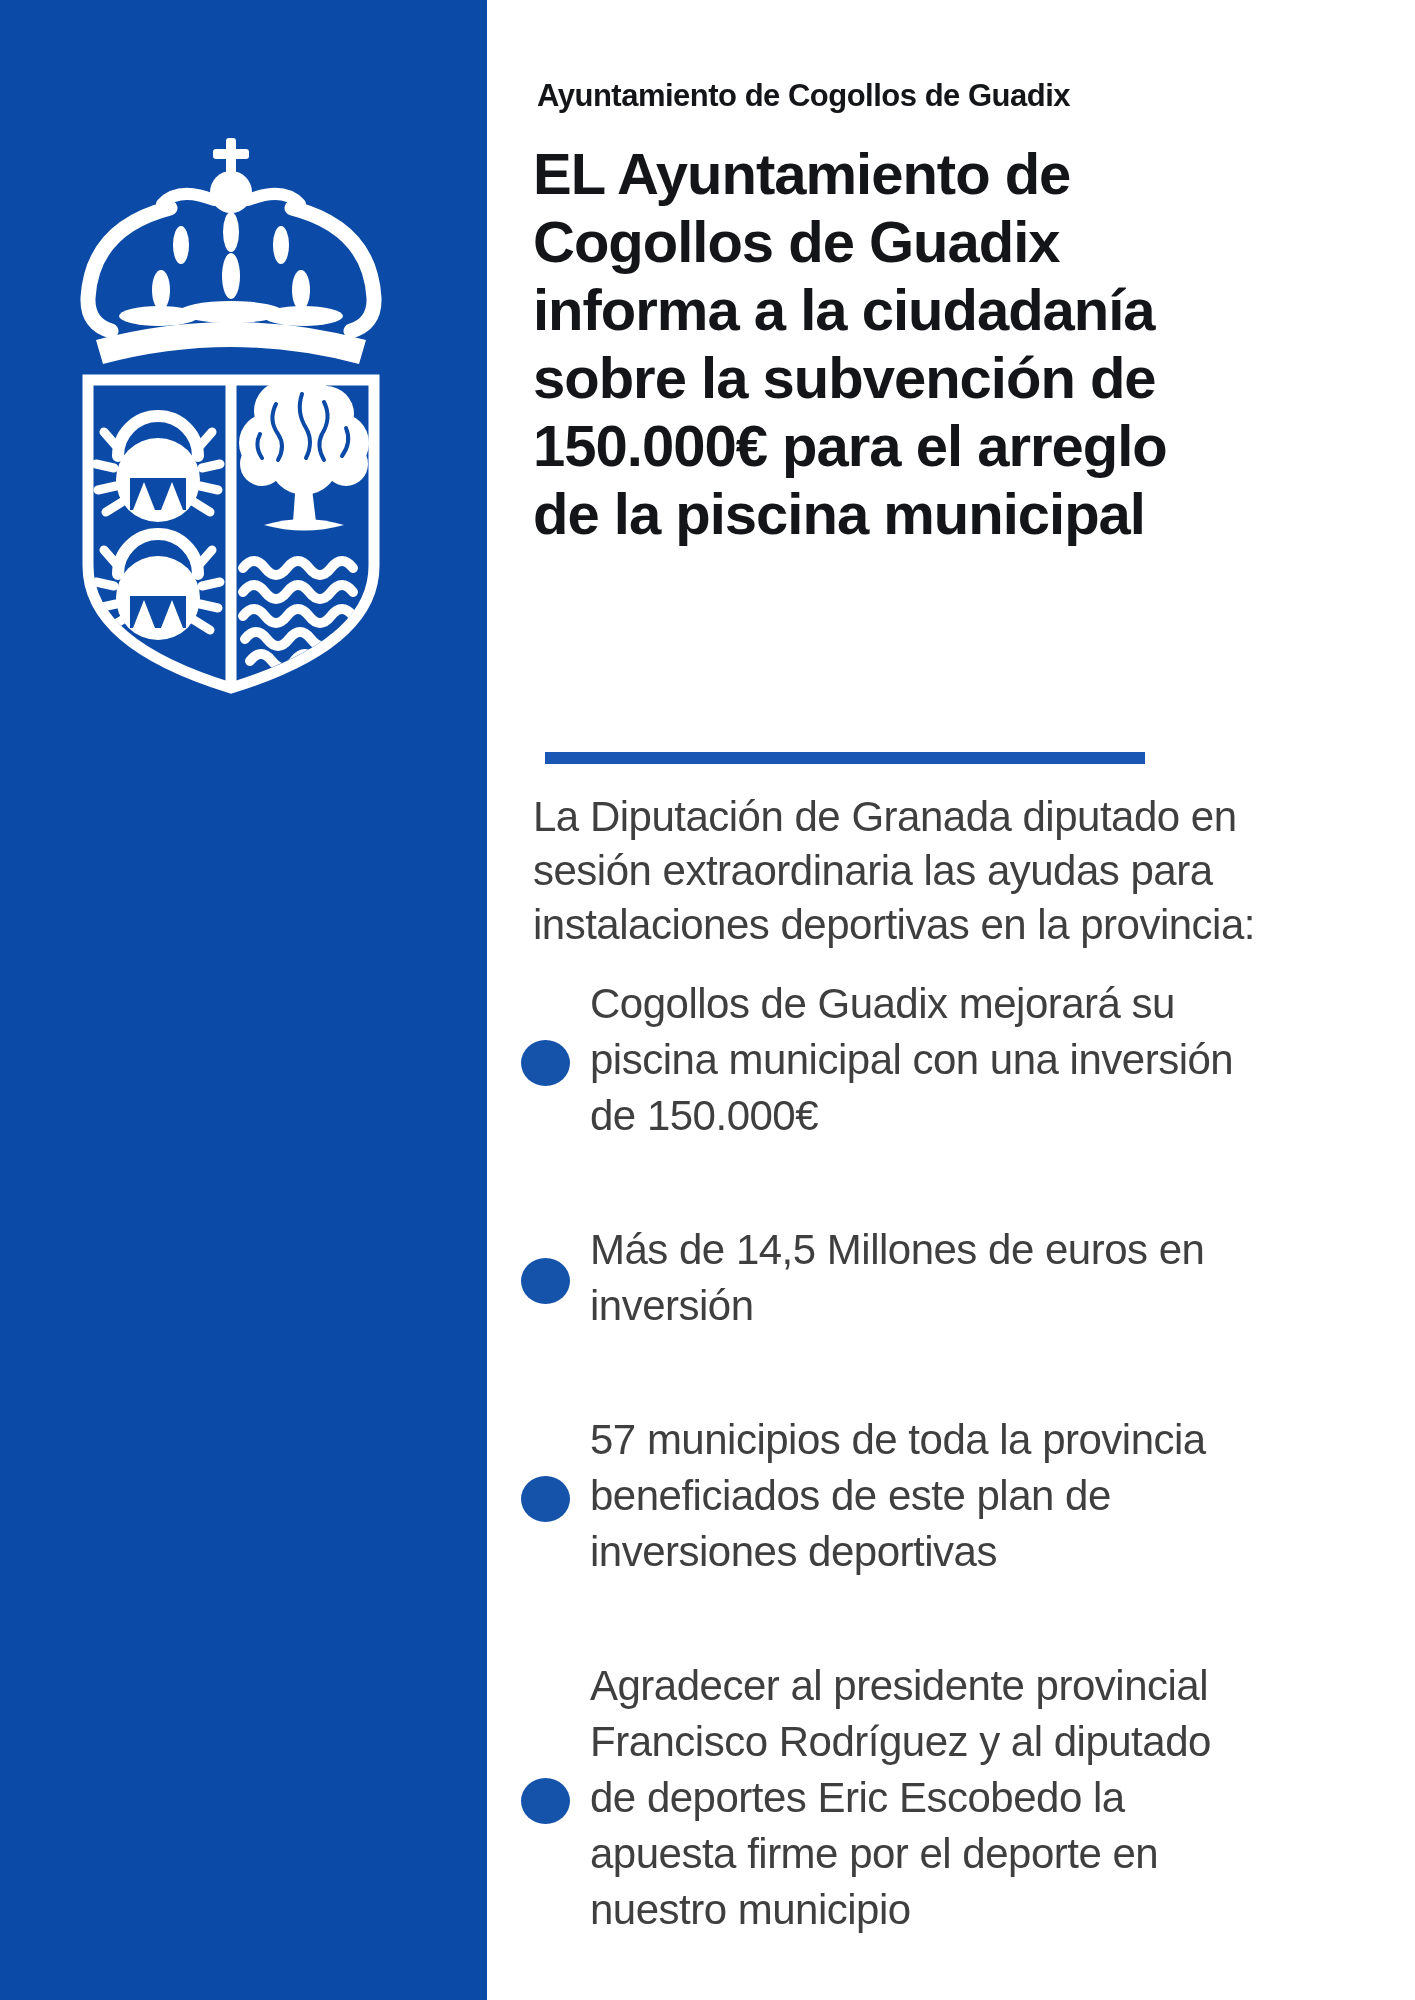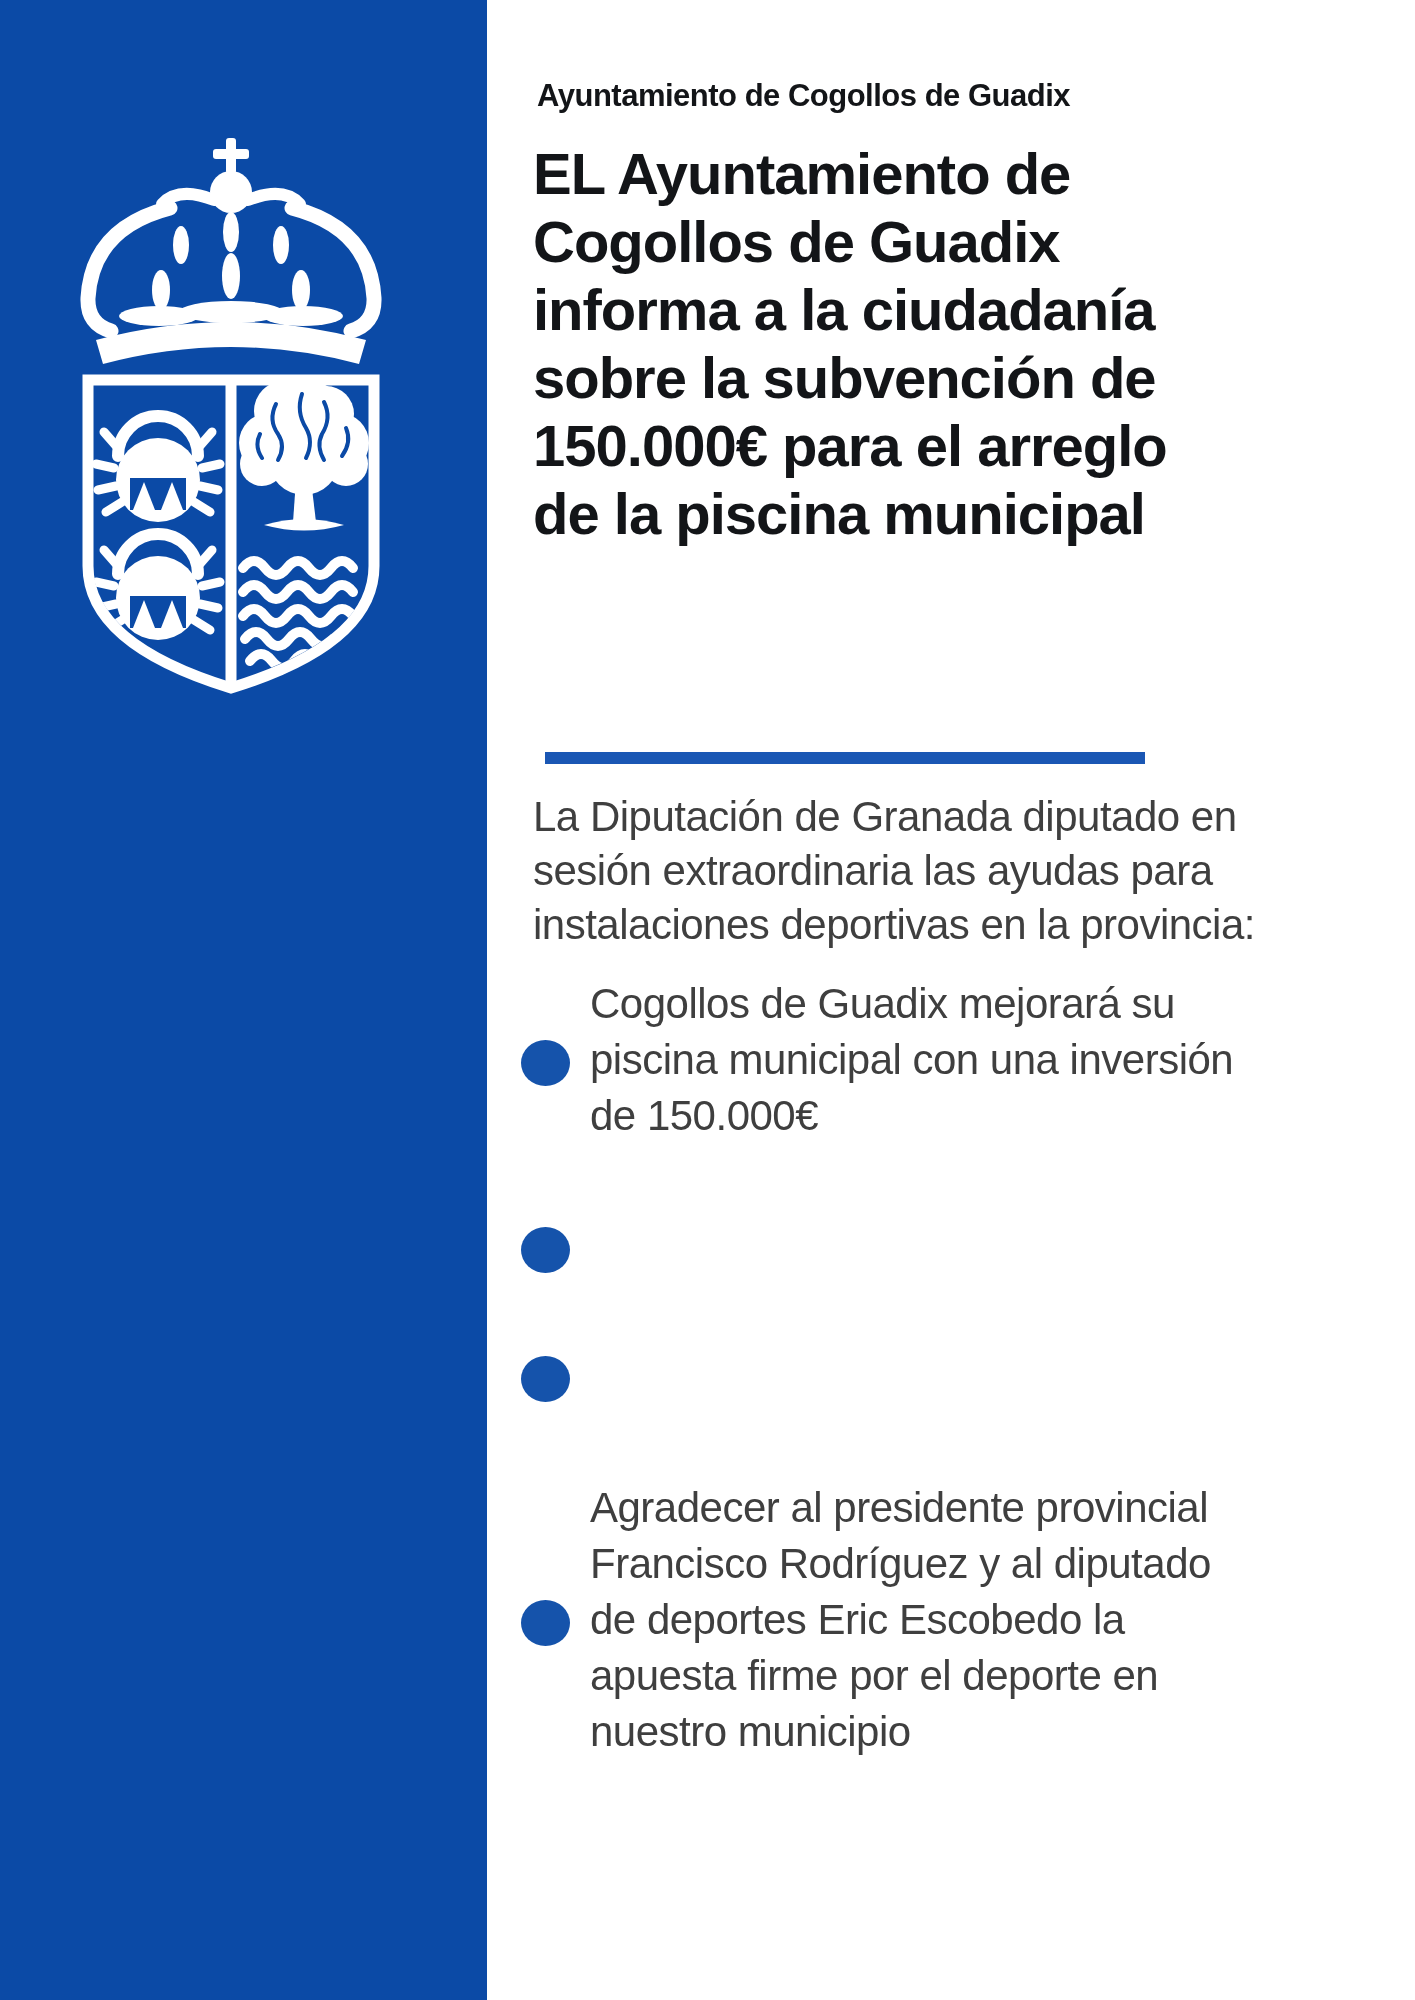--- a/index.html
+++ b/index.html
@@ -185,23 +185,28 @@
 instalaciones deportivas en la provincia:</p>
     <ul class="highlights">
       <li>
         <span class="dot"></span>
         <span class="bullet-text">Cogollos de Guadix mejorará su
 piscina municipal con una inversión
 de 150.000€</span>
       </li>
       <li>
         <span class="dot"></span>
-      </li>
-      <li>
-        <span class="dot"></span>
+        <span class="bullet-text">Más de 14,5 Millones de euros en
+inversión</span>
+      </li>
+      <li>
+        <span class="dot"></span>
+        <span class="bullet-text">57 municipios de toda la provincia
+beneficiados de este plan de
+inversiones deportivas</span>
       </li>
       <li>
         <span class="dot"></span>
         <span class="bullet-text">Agradecer al presidente provincial
 Francisco Rodríguez y al diputado
 de deportes Eric Escobedo la
 apuesta firme por el deporte en
 nuestro municipio</span>
       </li>
     </ul>

